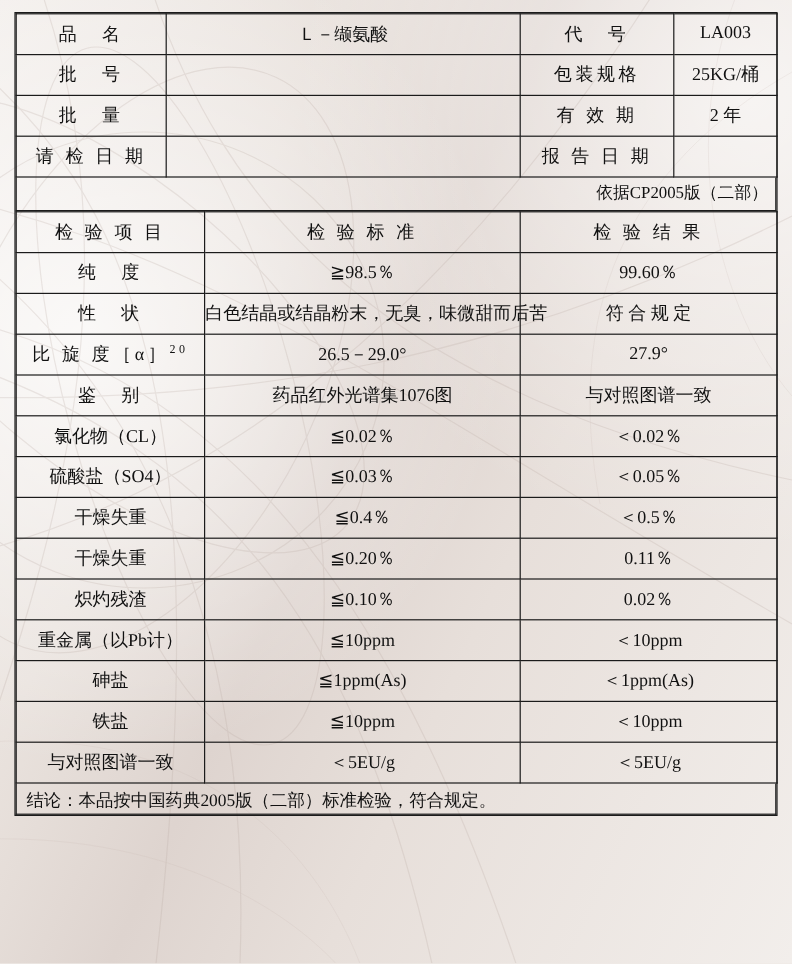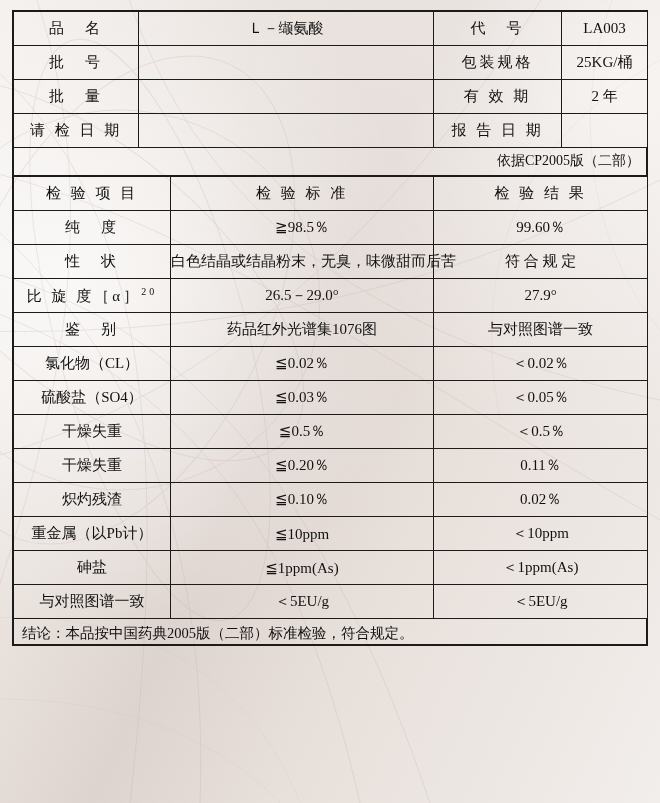--- a/index.html
+++ b/index.html
@@ -203,21 +203,21 @@
 
         <tr class="rowtall">
           <td class="small">硫酸盐（SO4）</td>
           <td>≦0.03％</td>
           <td>＜0.05％</td>
         </tr>
 
 
         <tr class="rowtall">
           <td class="small">干燥失重</td>
-          <td>≦0.5％</td>
+          <td>≦0.4％</td>
           <td>＜0.5％</td>
         </tr>
 
         <tr class="rowtall">
           <td class="small">干燥失重</td>
           <td>≦0.20％</td>
           <td>0.11％</td>
         </tr>
 
         <tr class="rowtall">
@@ -231,20 +231,25 @@
           <td>≦10ppm</td>
           <td>＜10ppm</td>
         </tr>
 
         <tr class="rowtall">
           <td class="small">砷盐</td>
           <td>≦1ppm(As)</td>
           <td>＜1ppm(As)</td>
         </tr>
 
+        <tr class="rowtall">
+          <td class="small">铁盐</td>
+          <td>≦10ppm</td>
+          <td>＜10ppm</td>
+        </tr>
 
         <tr class="rowtall">
           <td class="small">与对照图谱一致</td>
           <td>＜5EU/g</td>
           <td>＜5EU/g</td>
         </tr>
       </tbody>
     </table>
 
     <div class="note">结论：本品按中国药典2005版（二部）标准检验，符合规定。</div>

